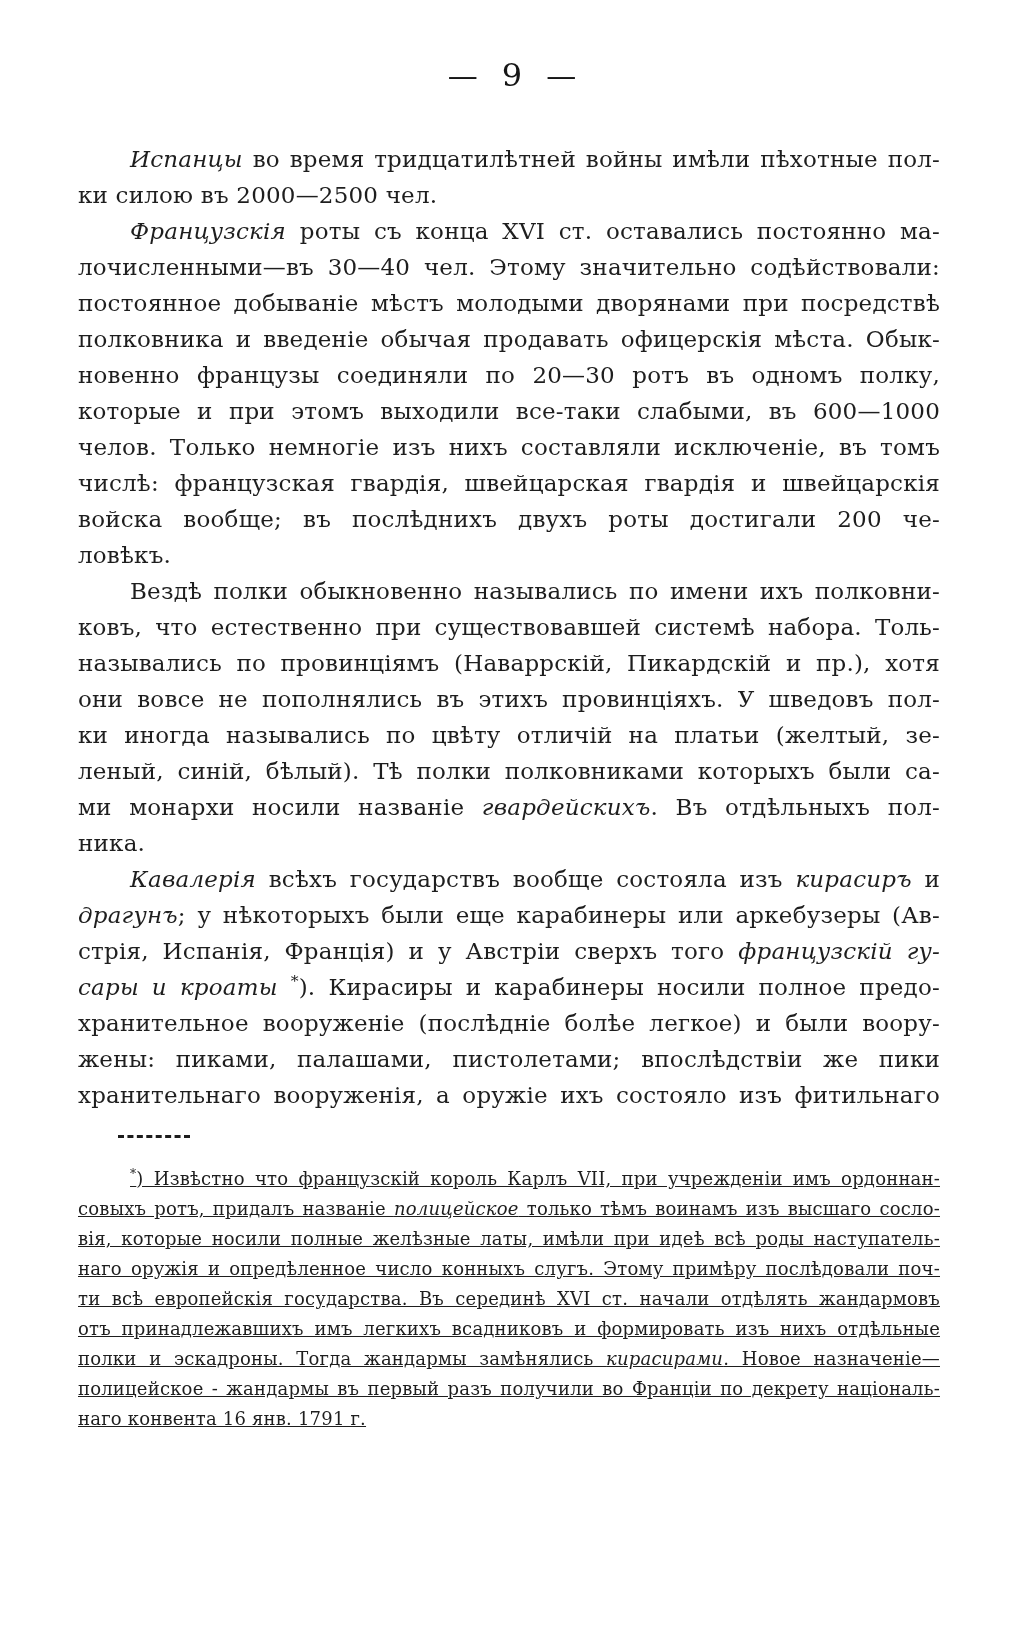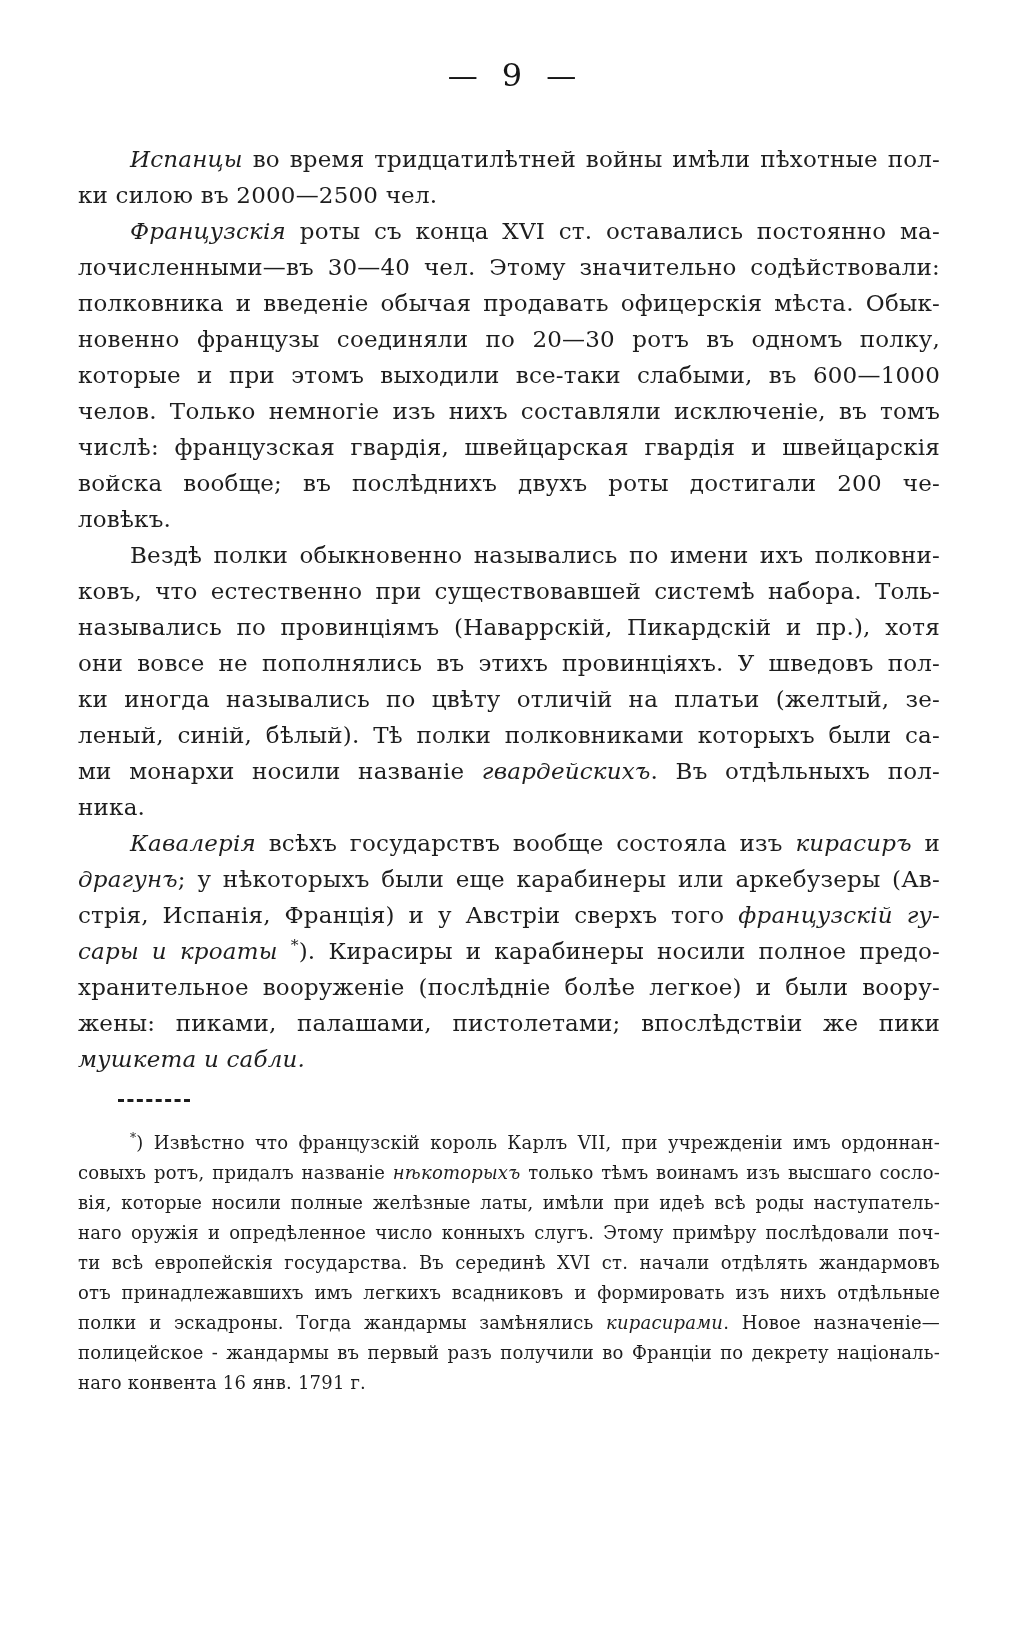--- a/index.html
+++ b/index.html
@@ -48,39 +48,40 @@
     border: 0;
     border-top: 3px dashed #1c1c1c;
     height: 0;
   }
   .footnote-text {
     margin: 26px 84px 0 78px;
     font-size: 18px;
     line-height: 30px;
     letter-spacing: 0.2px;
   }
-  .footnote-text .line { min-height: 30px; }
+  .footnote-text .line { min-height: 30px; text-decoration: underline; }
 </style>
 </head>
 <body>
 
 <div class="page">
 
   <div class="page-header">
     <span class="dash">—</span><span class="num">9</span><span class="dash">—</span>
   </div>
 
   <section class="main-text" id="main-text">
       <div class="paragraph">
         <div class="line first"><i>Испанцы</i><span> во время тридцатилѣтней войны имѣли пѣхотные пол-</span></div>
         <div class="line last"><span>ки силою въ 2000—2500 чел.</span></div>
       </div>
       <div class="paragraph">
         <div class="line first"><i>Французскія</i><span> роты съ конца XVI ст. оставались постоянно ма-</span></div>
         <div class="line"><span>лочисленными—въ 30—40 чел. Этому значительно содѣйствовали:</span></div>
+        <div class="line"><span>постоянное добываніе мѣстъ молодыми дворянами при посредствѣ</span></div>
         <div class="line"><span>полковника и введеніе обычая продавать офицерскія мѣста. Обык-</span></div>
         <div class="line"><span>новенно французы соединяли по 20—30 ротъ въ одномъ полку,</span></div>
         <div class="line"><span>которые и при этомъ выходили все-таки слабыми, въ 600—1000</span></div>
         <div class="line"><span>челов. Только немногіе изъ нихъ составляли исключеніе, въ томъ</span></div>
         <div class="line"><span>числѣ: французская гвардія, швейцарская гвардія и швейцарскія</span></div>
         <div class="line"><span>войска вообще; въ послѣднихъ двухъ роты достигали 200 че-</span></div>
         <div class="line last"><span>ловѣкъ.</span></div>
       </div>
       <div class="paragraph">
         <div class="line first"><span>Вездѣ полки обыкновенно назывались по имени ихъ полковни-</span></div>
@@ -92,30 +93,30 @@
         <div class="line"><span>ми монархи носили названіе </span><i>гвардейскихъ</i><span>. Въ отдѣльныхъ пол-</span></div>
         <div class="line last"><span>ника.</span></div>
       </div>
       <div class="paragraph">
         <div class="line first"><i>Кавалерія</i><span> всѣхъ государствъ вообще состояла изъ </span><i>кирасиръ</i><span> и</span></div>
         <div class="line"><i>драгунъ</i><span>; у нѣкоторыхъ были еще карабинеры или аркебузеры (Ав-</span></div>
         <div class="line"><span>стрія, Испанія, Франція) и у Австріи сверхъ того </span><i>французскій гу-</i></div>
         <div class="line"><i>сары и кроаты </i><sup>*</sup><span>). Кирасиры и карабинеры носили полное предо-</span></div>
         <div class="line"><span>хранительное вооруженіе (послѣдніе болѣе легкое) и были воору-</span></div>
         <div class="line"><span>жены: пиками, палашами, пистолетами; впослѣдствіи же пики</span></div>
-        <div class="line last"><i>мушкета и сабли.</i></div>
+        <div class="line"><span>хранительнаго вооруженія, а оружіе ихъ состояло изъ фитильнаго</span></div>
       </div>
     </section>
 
   <hr class="footnote-divider">
 
   <section class="footnote-text" id="footnote-text">
       <div class="paragraph">
         <div class="line first"><sup>*</sup><span>) Извѣстно что французскій король Карлъ VII, при учрежденіи имъ ордоннан-</span></div>
-        <div class="line"><span>совыхъ ротъ, придалъ названіе </span><i>нѣкоторыхъ</i><span> только тѣмъ воинамъ изъ высшаго сосло-</span></div>
+        <div class="line"><span>совыхъ ротъ, придалъ названіе </span><i>полицейское</i><span> только тѣмъ воинамъ изъ высшаго сосло-</span></div>
         <div class="line"><span>вія, которые носили полные желѣзные латы, имѣли при идеѣ всѣ роды наступатель-</span></div>
         <div class="line"><span>наго оружія и опредѣленное число конныхъ слугъ. Этому примѣру послѣдовали поч-</span></div>
         <div class="line"><span>ти всѣ европейскія государства. Въ серединѣ XVI ст. начали отдѣлять жандармовъ</span></div>
         <div class="line"><span>отъ принадлежавшихъ имъ легкихъ всадниковъ и формировать изъ нихъ отдѣльные</span></div>
         <div class="line"><span>полки и эскадроны. Тогда жандармы замѣнялись </span><i>кирасирами</i><span>. Новое назначеніе—</span></div>
         <div class="line"><span>полицейское - жандармы въ первый разъ получили во Франціи по декрету національ-</span></div>
         <div class="line last"><span>наго конвента 16 янв. 1791 г.</span></div>
       </div>
     </section>
 

